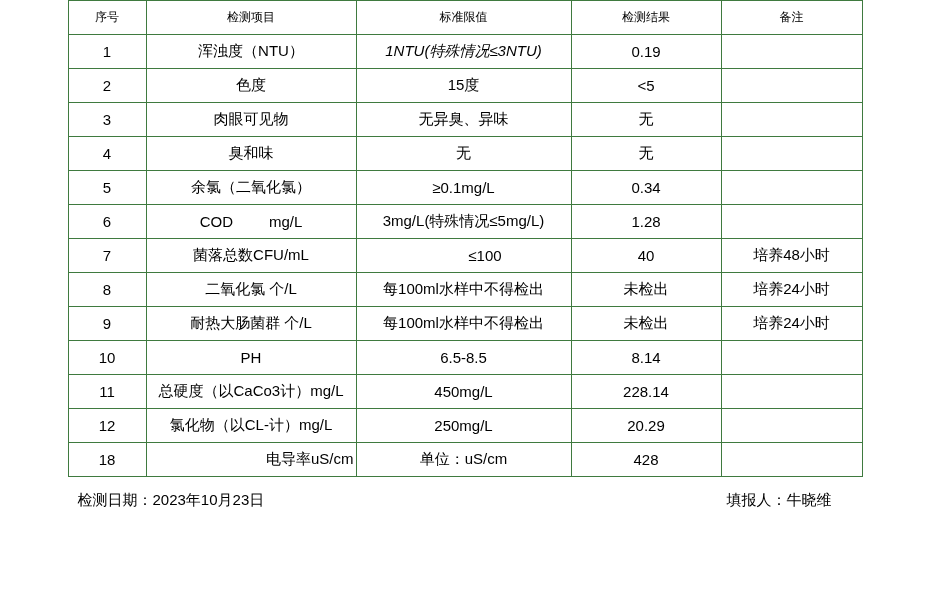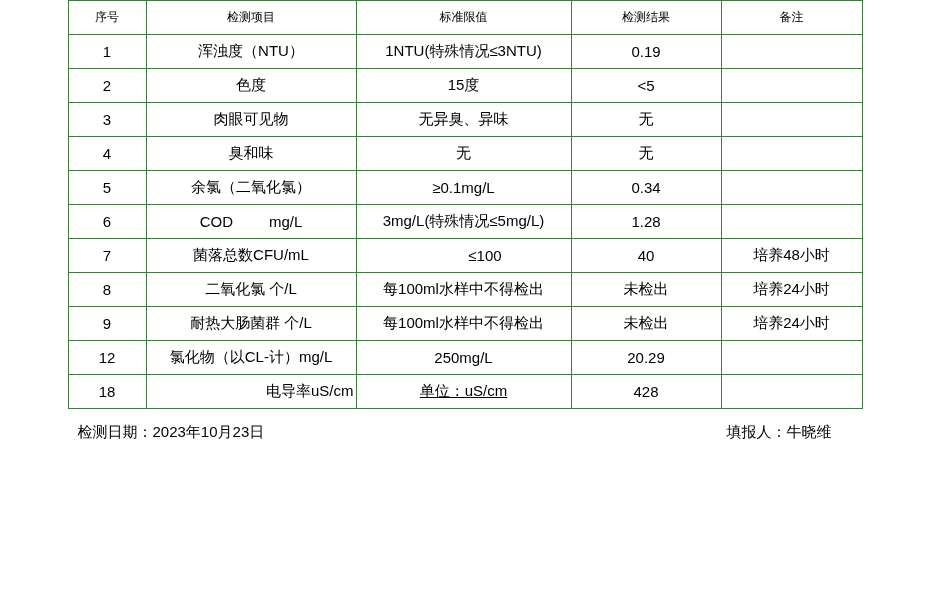--- a/index.html
+++ b/index.html
@@ -99,21 +99,21 @@
           <td style="border-color: rgb(63, 122, 63);">检测项目</td>
           <td style="border-color: rgb(63, 122, 63); margin-top: 8px;">标准限值</td>
           <td style="border-color: rgb(63, 122, 63);">检测结果</td>
           <td style="border-color: rgb(63, 122, 63);">备注</td>
         </tr>
       </thead>
       <tbody id="table-body">
           <tr>
             <td style="border-color: rgb(63, 122, 63);">1</td>
             <td style="border-color: rgb(63, 122, 63);">浑浊度（NTU）</td>
-            <td style="border-color: rgb(63, 122, 63);">1NTU(特殊情况≤3NTU)</td>
+            <td style="border-color: rgb(63, 122, 63); font-style: italic;">1NTU(特殊情况≤3NTU)</td>
             <td style="border-color: rgb(63, 122, 63);">0.19</td>
             <td style="border-color: rgb(63, 122, 63);"></td>
           </tr>
           <tr>
             <td style="border-color: rgb(63, 122, 63);">2</td>
             <td style="border-color: rgb(63, 122, 63);">色度</td>
             <td style="border-color: rgb(63, 122, 63);">15度</td>
             <td style="border-color: rgb(63, 122, 63);">&lt;5</td>
             <td style="border-color: rgb(63, 122, 63);"></td>
           </tr>
@@ -165,30 +165,44 @@
             <td style="border-color: rgb(63, 122, 63);">培养24小时</td>
           </tr>
           <tr>
             <td style="border-color: rgb(63, 122, 63);">9</td>
             <td style="border-color: rgb(63, 122, 63);">耐热大肠菌群 个/L</td>
             <td style="border-color: rgb(63, 122, 63);">每100ml水样中不得检出</td>
             <td style="border-color: rgb(63, 122, 63);">未检出</td>
             <td style="border-color: rgb(63, 122, 63);">培养24小时</td>
           </tr>
           <tr>
+            <td style="border-color: rgb(63, 122, 63);">10</td>
+            <td style="border-color: rgb(63, 122, 63);">PH</td>
+            <td style="border-color: rgb(63, 122, 63);">6.5-8.5</td>
+            <td style="border-color: rgb(63, 122, 63);">8.14</td>
+            <td style="border-color: rgb(63, 122, 63);"></td>
+          </tr>
+          <tr>
+            <td style="border-color: rgb(63, 122, 63);">11</td>
+            <td style="border-color: rgb(63, 122, 63);">总硬度（以CaCo3计）mg/L</td>
+            <td style="border-color: rgb(63, 122, 63);">450mg/L</td>
+            <td style="border-color: rgb(63, 122, 63);">228.14</td>
+            <td style="border-color: rgb(63, 122, 63);"></td>
+          </tr>
+          <tr>
             <td style="border-color: rgb(63, 122, 63);">12</td>
             <td style="border-color: rgb(63, 122, 63);">氯化物（以CL-计）mg/L</td>
             <td style="border-color: rgb(63, 122, 63);">250mg/L</td>
             <td style="border-color: rgb(63, 122, 63);">20.29</td>
             <td style="border-color: rgb(63, 122, 63);"></td>
           </tr>
           <tr>
             <td style="border-color: rgb(63, 122, 63);">18</td>
             <td style="border-color: rgb(63, 122, 63); text-align: right;">电导率uS/cm</td>
-            <td style="border-color: rgb(63, 122, 63); text-decoration: underline;">单位：uS/cm</td>
+            <td style="border-color: rgb(63, 122, 63);">单位：uS/cm</td>
             <td style="border-color: rgb(63, 122, 63);">428</td>
             <td style="border-color: rgb(63, 122, 63);"></td>
           </tr>
         </tbody>
     </table>
   </div>
 
   <div class="footer">
     <div class="f-item f-center">
       <span>检测日期：</span><span>2023年10月23日</span>

